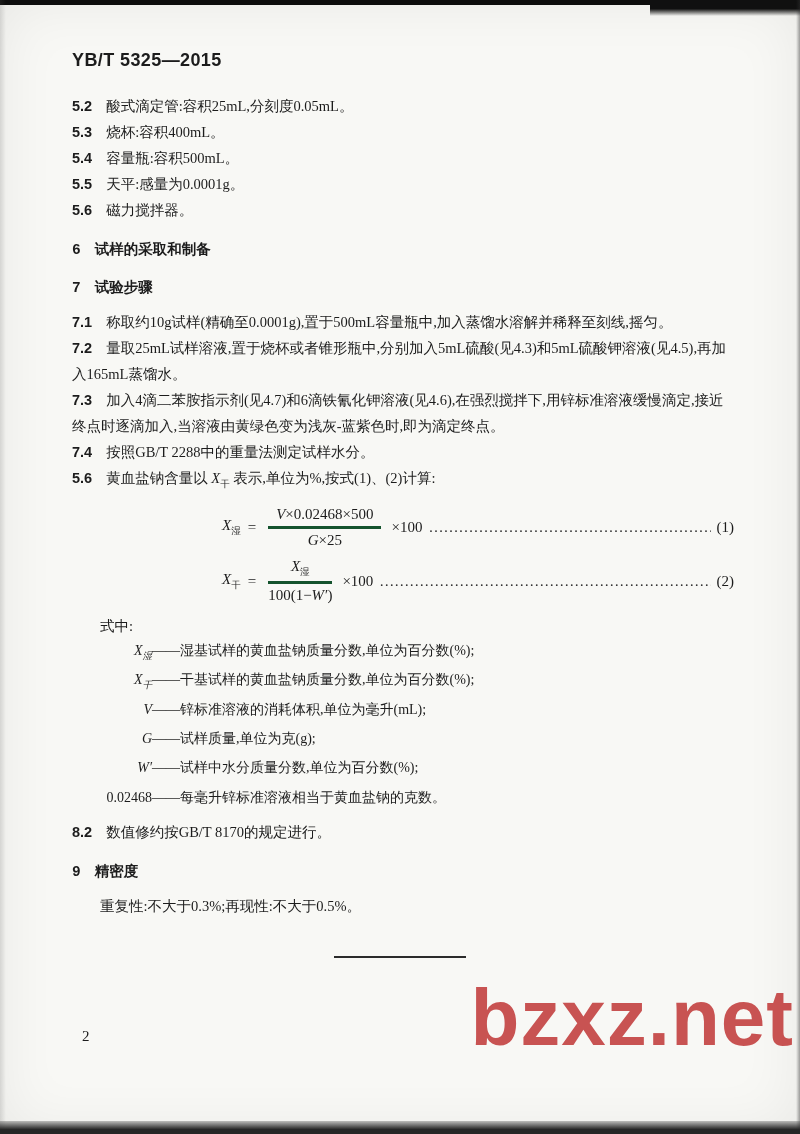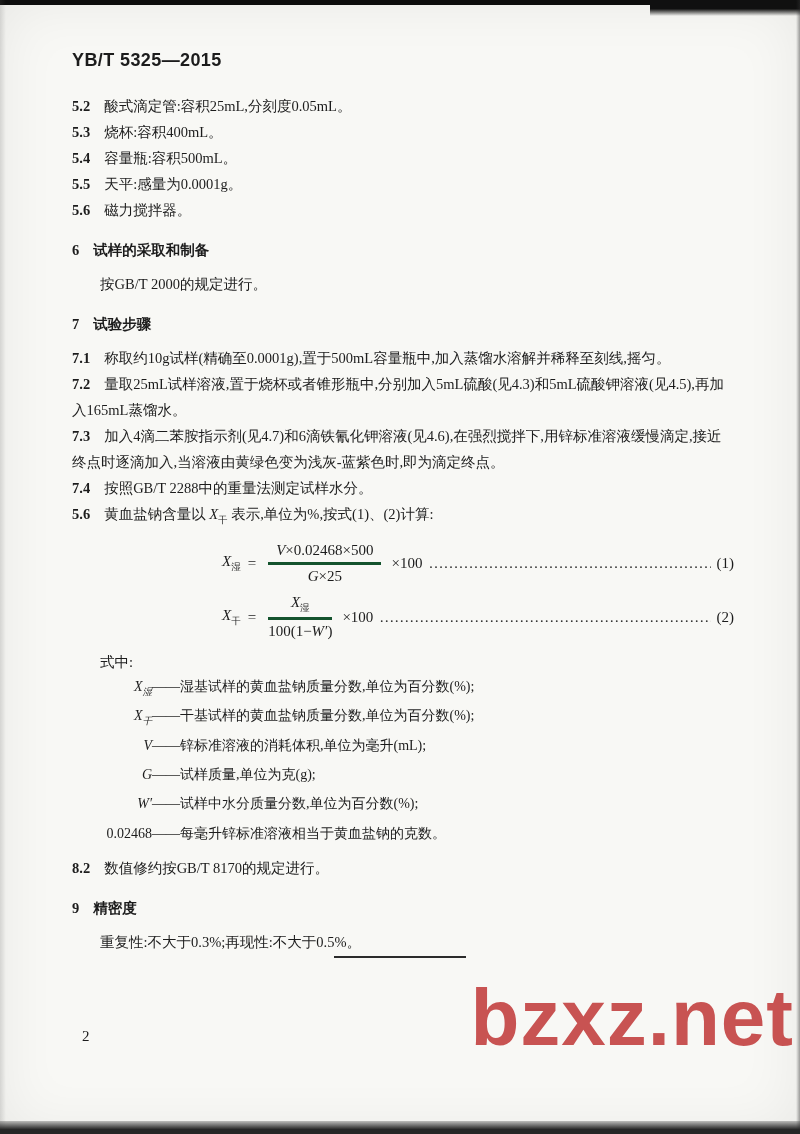--- a/index.html
+++ b/index.html
@@ -21,23 +21,23 @@
     background:linear-gradient(to right, rgba(90,90,90,0.18), rgba(90,90,90,0)); }
   .artifact-bottom { position:absolute; bottom:0; left:0; right:0; height:13px;
     background:linear-gradient(to top, #262626 35%, rgba(90,90,90,0.35)); }
 
   .content { position:absolute; left:72px; right:66px; top:50px; }
 
   .doc-number { font-family:"Liberation Sans", sans-serif; font-weight:bold;
     font-size:18px; letter-spacing:0.4px; margin-bottom:22px; }
 
   .clause { font-size:14.5px; line-height:26px; }
-  .clause-num { font-family:Liberation Serif, serif; font-weight:bold; margin-right:14px; }
+  .clause-num { font-family:Liberation Sans, sans-serif; font-weight:bold; margin-right:14px; }
 
-  .heading { font-family:Liberation Serif, serif; font-weight:bold;
+  .heading { font-family:Liberation Mono, monospace; font-weight:bold;
     font-size:14.5px; margin-top:16px; margin-bottom:10px; line-height:22px; }
   .heading-num { margin-right:14px; }
 
   .para-indent { font-size:14.5px; line-height:26px; padding-left:28px; margin-bottom:2px; }
 
   .step { font-size:14.5px; line-height:26px; }
 
   .math-var { font-style:italic; }
   sub { font-size:9.5px; }
 
@@ -84,21 +84,20 @@
 
     <div class="doc-number">YB/T 5325—2015</div>
 
     <div class="clause"><span class="clause-num">5.2</span><span>酸式滴定管:容积25mL,分刻度0.05mL。</span></div>
     <div class="clause"><span class="clause-num">5.3</span><span>烧杯:容积400mL。</span></div>
     <div class="clause"><span class="clause-num">5.4</span><span>容量瓶:容积500mL。</span></div>
     <div class="clause"><span class="clause-num">5.5</span><span>天平:感量为0.0001g。</span></div>
     <div class="clause"><span class="clause-num">5.6</span><span>磁力搅拌器。</span></div>
 
     <div class="heading"><span class="heading-num">6</span><span>试样的采取和制备</span></div>
-    <div class="para-indent">按GB/T 2000的规定进行。</div>
 
     <div class="heading"><span class="heading-num">7</span><span>试验步骤</span></div>
     <div class="step"><span class="clause-num">7.1</span><span>称取约10g试样(精确至0.0001g),置于500mL容量瓶中,加入蒸馏水溶解并稀释至刻线,摇匀。</span></div>
     <div class="step"><span class="clause-num">7.2</span><span>量取25mL试样溶液,置于烧杯或者锥形瓶中,分别加入5mL硫酸(见4.3)和5mL硫酸钾溶液(见4.5),再加入165mL蒸馏水。</span></div>
     <div class="step"><span class="clause-num">7.3</span><span>加入4滴二苯胺指示剂(见4.7)和6滴铁氰化钾溶液(见4.6),在强烈搅拌下,用锌标准溶液缓慢滴定,接近终点时逐滴加入,当溶液由黄绿色变为浅灰-蓝紫色时,即为滴定终点。</span></div>
     <div class="step"><span class="clause-num">7.4</span><span>按照GB/T 2288中的重量法测定试样水分。</span></div>
 
 
     <div class="step"><span class="clause-num">5.6</span><span>黄血盐钠含量以</span> <span><span class="math-var">X</span><sub>干</sub></span> <span>表示,单位为%,按式(1)、(2)计算:</span></div>
 

